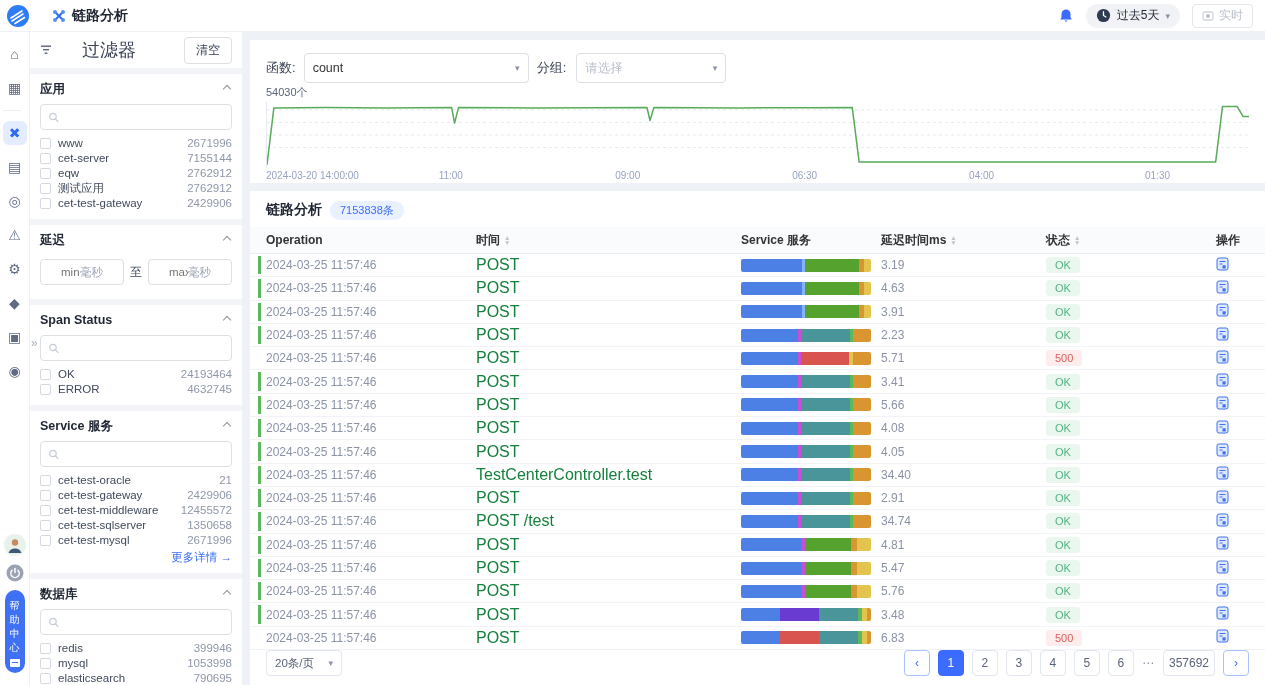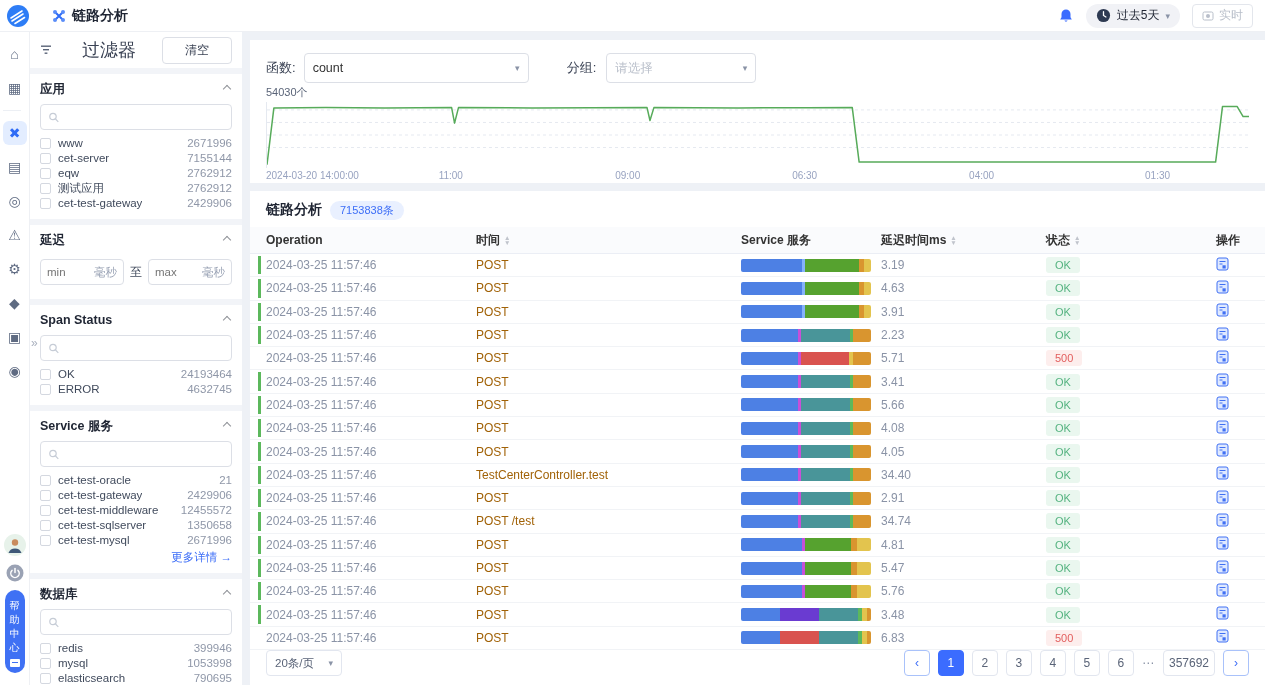--- a/index.html
+++ b/index.html
@@ -32,75 +32,75 @@
     display:flex; flex-direction:column; align-items:center; gap:2px; cursor:pointer; }
   .help-tab .ch { font-size:10px; line-height:11px; }
   .book { width:10px; height:8px; background:#fff; border-radius:1px; margin-top:3px; position:relative; }
   .book::after { content:""; position:absolute; left:2px; right:2px; top:3px; height:1px; background:#3f71f4; }
 
   
   .filter-panel { position:absolute; left:30px; top:32px; bottom:0; width:212px; background:#fff; z-index:3; overflow:hidden; }
   .fp-head { height:36px; display:flex; align-items:center; padding:0 10px; gap:6px; }
   .fp-title { font-size:18px; color:#3a4254;margin-left:24px; }
   .clear-btn { margin-left:auto; border:1px solid #dcdfe6; background:#fff; border-radius:4px;
-    font-size:12px; color:#3a4254; padding:4px 22px; cursor:pointer; font-family:inherit; }
+    font-size:12px; color:#3a4254; padding:4px 11px; cursor:pointer; font-family:inherit; }
   .gap { height:6px; background:#f2f4f8; }
   .fsec { padding:0 10px 8px; }
   .fsec-head { height:30px; display:flex; align-items:center; justify-content:space-between; }
   .fsec-title { font-size:12.5px; color:#1f2533; font-weight:bold; }
   .chev { width:6px; height:6px; border-left:1.2px solid #909399; border-top:1.2px solid #909399;
     transform:rotate(45deg); margin-right:2px; cursor:pointer; }
   .searchbox { position:relative; height:26px; border:1px solid #dcdfe6; border-radius:4px; background:#fff;
     display:flex; align-items:center; padding-left:24px; margin-bottom:6px; }
   .searchbox svg { position:absolute; left:7px; top:6px; }
   .searchbox input { border:none; outline:none; width:100%; font-size:12px; font-family:inherit; background:transparent; }
   .fitem { display:flex; align-items:center; height:14px; margin:1px 0; }
   .cb { width:11px; height:11px; border:1px solid #d4d8e0; border-radius:2px; background:#fff; margin-right:7px; flex:none; cursor:pointer; }
   .fitem .flabel { color:#404a5c; font-size:11.5px; white-space:nowrap; overflow:hidden; }
   .fitem .fcount { margin-left:auto; color:#8f97a8; font-size:11.5px; }
   .more-link { display:block; text-align:right; color:#3d6ef7; font-size:11.5px; margin-top:3px; cursor:pointer; }
   .range-row { display:flex; align-items:center; gap:6px; padding:4px 0 6px; }
-  .range-box { flex:1; height:26px; border:1px solid #dcdfe6; border-radius:4px; display:flex; align-items:center; padding:0 6px; }
+  .range-box { flex:1; height:26px; border:1px solid #dcdfe6; border-radius:4px; display:flex; align-items:center; padding:0 20px; }
   .range-box input { border:none; outline:none; width:100%; font-size:11.5px; font-family:inherit; }
   .range-box .unit { color:#9aa3b5; font-size:11.5px; flex:none;text-align:center; }
   .range-to { color:#404a5c; }
   .expander { position:absolute; left:1px; top:304px; color:#aab1bf; font-size:12px; cursor:pointer; }
 
   
   .chart-card { position:absolute; left:250px; top:40px; right:0; height:143px; background:#fff; }
   .chart-controls { display:flex; align-items:center; gap:8px; padding:13px 16px 0; }
   .ctl-label { font-size:13px; color:#3a4254; }
   .fake-select { height:30px; border:1px solid #dcdfe6; border-radius:4px; background:#fff;
     display:flex; align-items:center; padding:0 8px; cursor:pointer; }
   .fake-select .val { font-size:12.5px; color:#333; }
   .fake-select .ph { font-size:12.5px; color:#b9bfca; }
   .fake-select .caret { margin-left:auto; }
   .sel-fn { width:225px;text-align:right; }
   .sel-grp { width:150px; margin-left:2px; }
-  .grp-label { margin-left:30px; }
+  .grp-label { }
   .chart-total { padding:2px 16px 0; font-size:11px; color:#5a6478; }
   .chart-wrap { position:relative; margin:2px 16px 0; height:66px; border-left:1px solid #e5e9f0; }
   .chart-wrap svg.plot { position:absolute; inset:0; width:100%; height:100%; }
   .chart-ticks { position:relative; margin:2px 16px 0; height:14px; }
   .chart-ticks span { position:absolute; top:0; font-size:10px; color:#98a3c0; transform:translateX(-50%); white-space:nowrap; }
   .chart-ticks span.first { transform:none; }
 
   
   .table-card { position:absolute; left:250px; top:191px; right:0; bottom:0; background:#fff; }
   .tc-titlerow { height:30px; display:flex; align-items:center; padding:8px 16px 0; gap:8px; }
   .tc-title { font-size:14px; font-weight:bold; color:#1f2533; }
   .tc-badge { background:#e9f0ff; color:#3d6ef7; font-size:11px; border-radius:10px; padding:2px 10px; }
   .tgrid { display:grid; grid-template-columns:210px 265px 140px 165px 170px 1fr; align-items:center; padding-left:16px; }
   .thead { height:27px; margin-top:6px; background:#fafbfd; border-bottom:1px solid #ebeef5; }
   .thead .hcell { font-size:12px; font-weight:bold; color:#333; display:flex; align-items:center; gap:4px; }
   .sort { display:inline-flex; flex-direction:column; line-height:5px; font-size:6.5px; color:#c0c4cc; cursor:pointer; }
   .trow { height:23.3px; border-bottom:1px solid #f1f3f6; position:relative; }
   .trow.okrow::before { content:""; position:absolute; left:8px; top:2px; bottom:2px; width:3px; background:#5cb85c; }
   .c-time { color:#8a93a6; font-size:12px; }
-  .c-op a { color:#a16207; font-size:12px; text-decoration:none; cursor:pointer; }
+  .c-op a { color:#15803d; font-size:16px; text-decoration:none; cursor:pointer; }
   .bar { display:flex; width:130px; height:13px; border-radius:2px; overflow:hidden; }
   .bar i { display:block; height:100%; }
   .c-lat { color:#8a93a6; font-size:12px; }
   .pill { display:inline-block; font-size:11px; border-radius:3px; padding:2px 9px; }
   .pill.ok { background:#eaf7ef; color:#55b380; }
   .pill.err { background:#fdeeed; color:#e25d5d; }
   .act-icon { display:inline-flex; cursor:pointer; }
 
   .pag-row { position:absolute; left:16px; right:16px; bottom:9px; display:flex; align-items:center; }
   .pagesize { width:76px; height:26px; border:1px solid #e2e6ef; border-radius:4px; display:flex;

